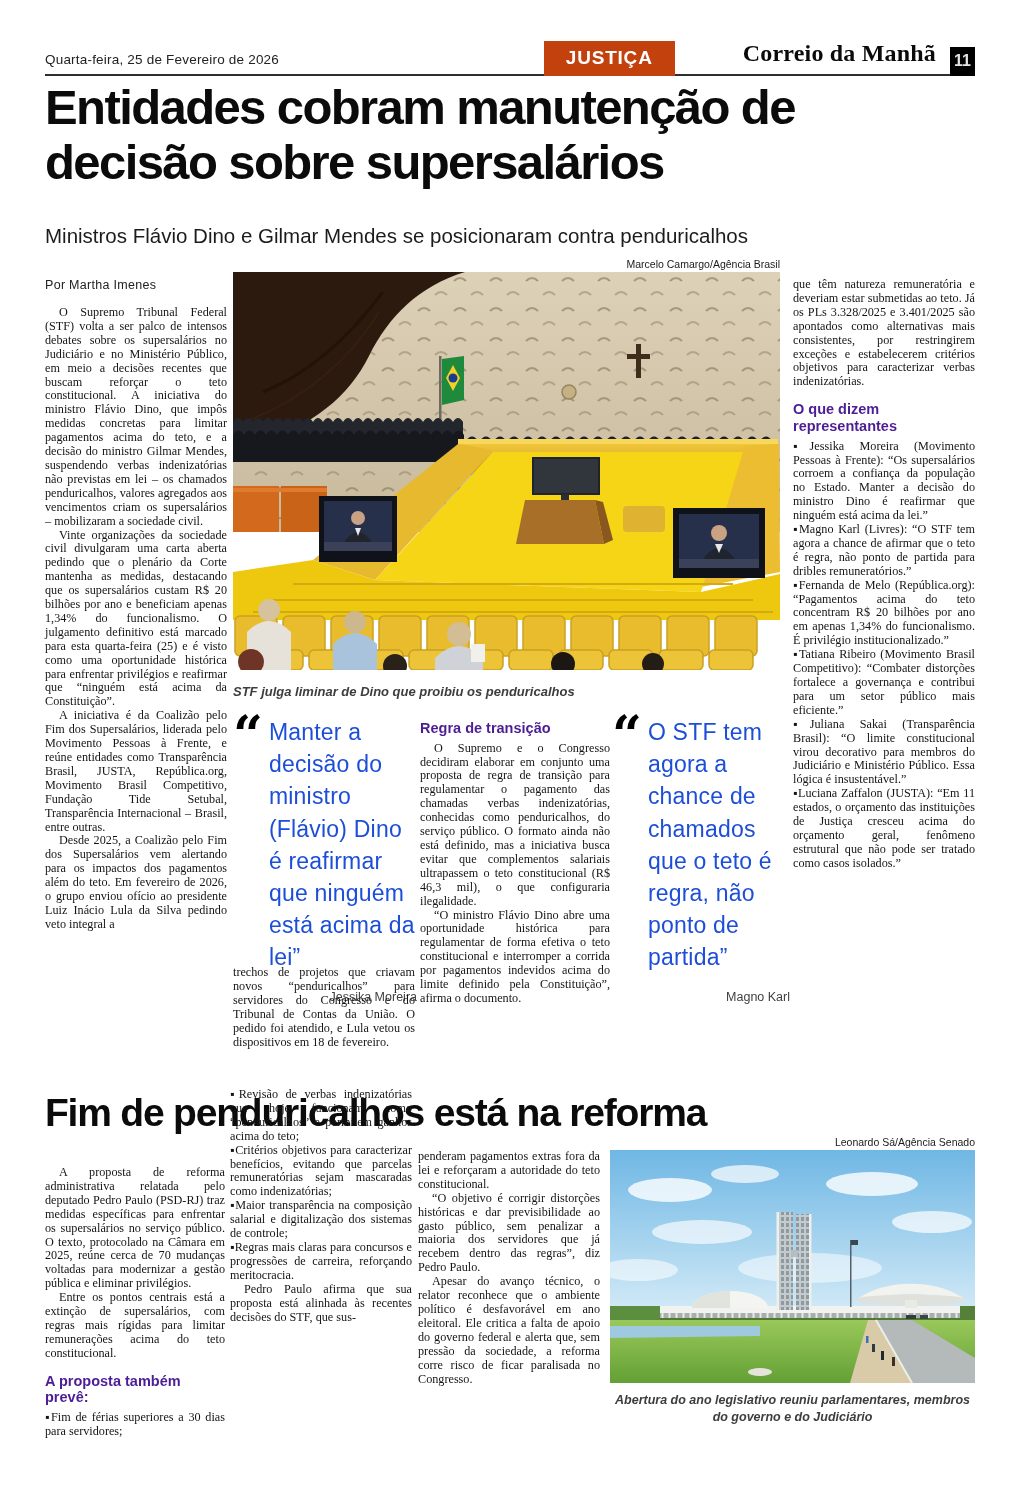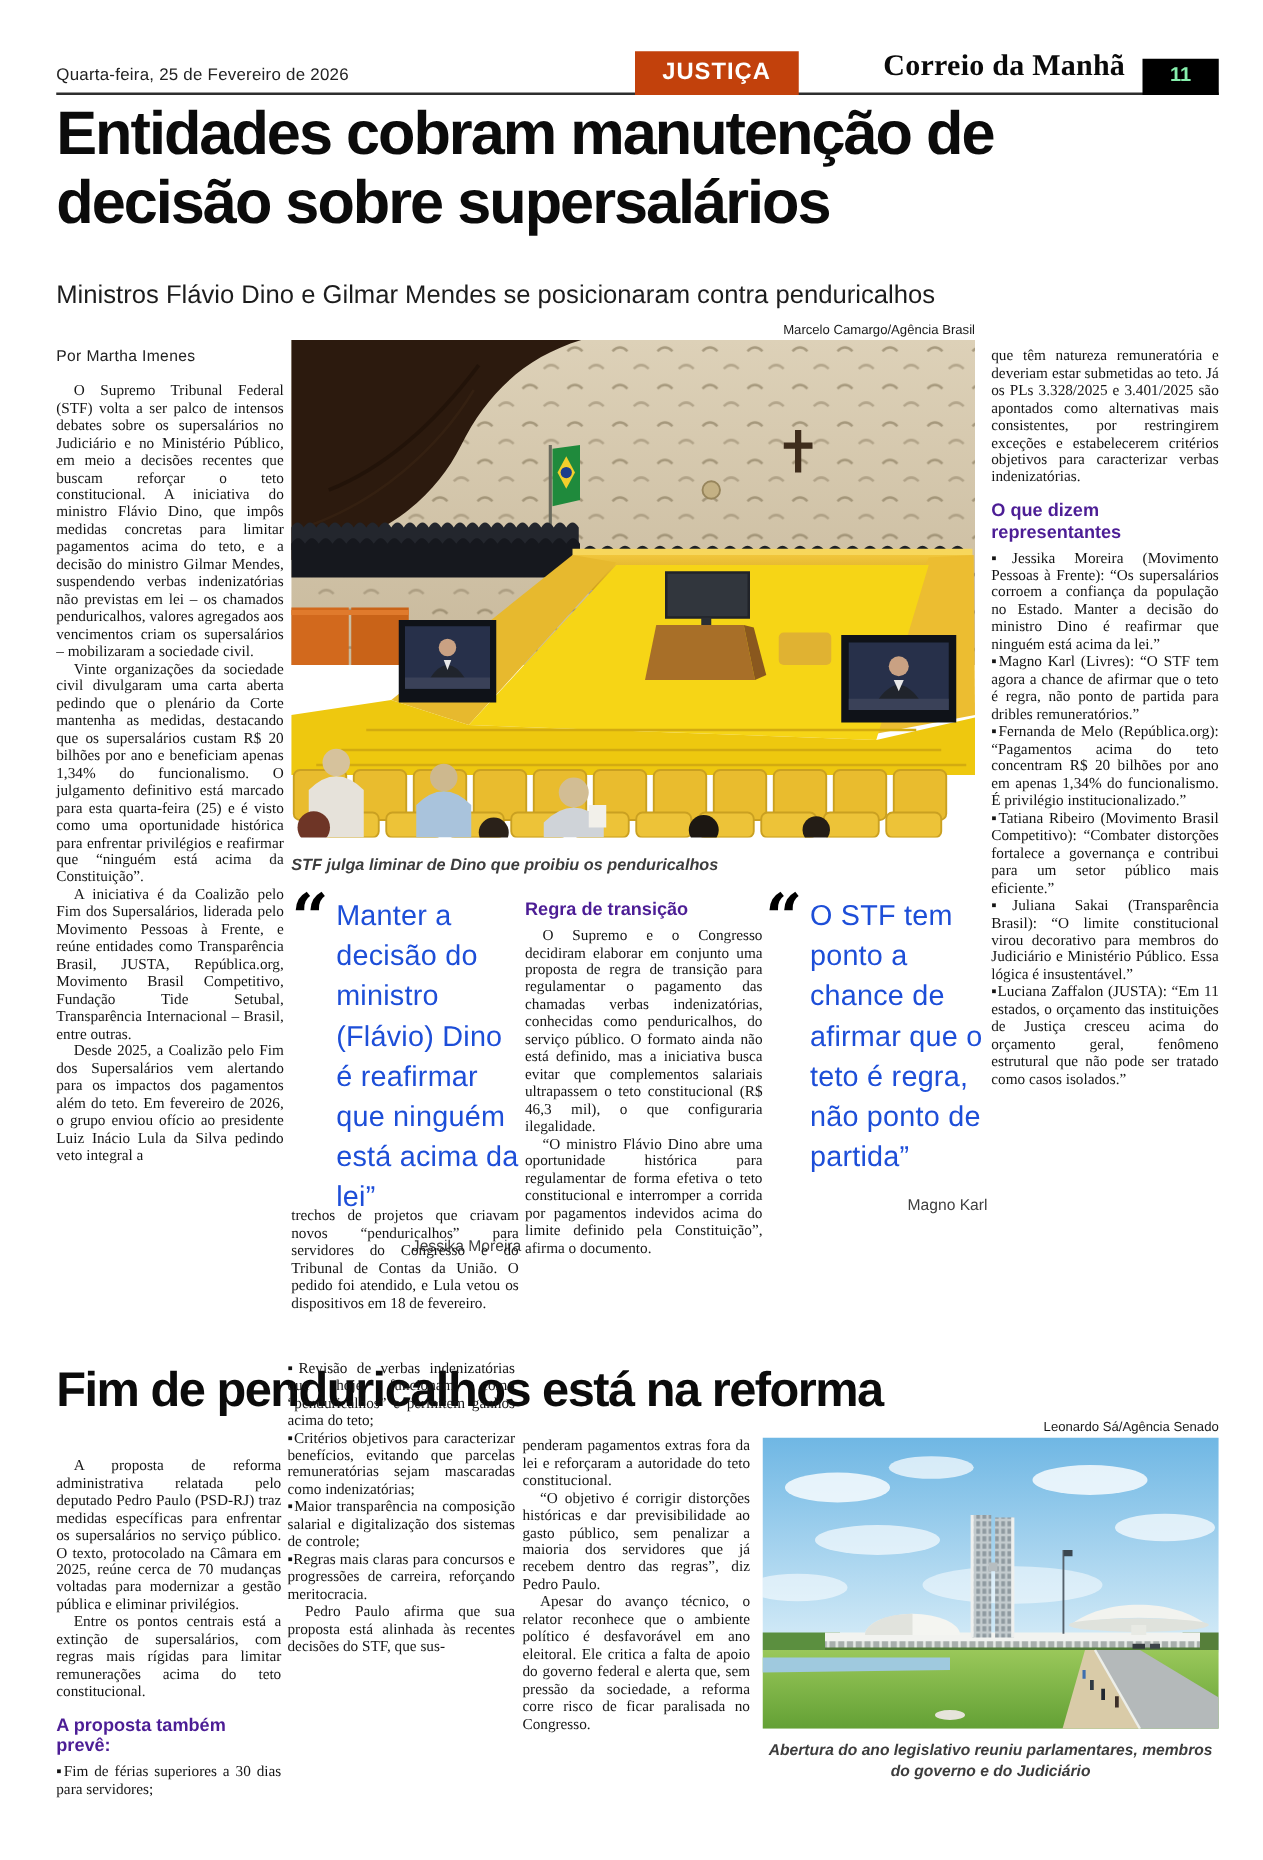--- a/index.html
+++ b/index.html
@@ -6,21 +6,21 @@
   .page{position:relative;width:1010px;height:1488px;background:#fff;overflow:hidden;
         font-family:"Liberation Sans",sans-serif;color:#111;}
   
   .topbar{position:absolute;left:45px;top:40px;width:930px;display:flex;align-items:flex-end;
           border-bottom:2px solid #2e2e2e;padding-bottom:7px;}
   .date{flex:1;font-size:13.5px;color:#222;letter-spacing:.2px;}
   .badge{background:#c2410c;color:#fff;font-weight:700;font-size:19px;letter-spacing:.8px;
          padding:6px 22px 7px;margin-bottom:-9px;}
   .masthead{font-family:"Liberation Serif",serif;font-weight:700;font-size:24px;color:#0a0a0a;
             margin-left:68px;margin-right:14px;letter-spacing:.2px;}
-  .pagenum{background:#000;color:#86efac;font-weight:700;font-size:16px;padding:5px 22px 6px;margin-bottom:-9px;}
+  .pagenum{background:#000;color:#e5e5e5;font-weight:700;font-size:16px;padding:5px 4px 6px;margin-bottom:-9px;}
   
   .headline{position:absolute;left:45px;top:80px;width:910px;margin:0;
             font-size:49px;line-height:1.12;font-weight:700;letter-spacing:-1.6px;color:#0b0b0b;}
   .subhead{position:absolute;left:45px;top:224px;width:910px;font-size:20.5px;color:#1c1c1c;}
   .headline2{position:absolute;left:45px;top:1093px;width:860px;margin:0;
              font-size:39px;line-height:1.05;font-weight:700;letter-spacing:-1.2px;color:#0b0b0b;}
   
   .credit{position:absolute;font-size:10.5px;color:#1a1a1a;text-align:right;}
   .credit-main{left:233px;top:258px;width:547px;}
   .credit-2{left:610px;top:1136px;width:365px;}
@@ -228,21 +228,21 @@
     <div class="col-head">Regra de transição</div>
     <div>
         <p>O Supremo e o Congresso decidiram elaborar em conjunto uma proposta de regra de transição para regulamentar o pagamento das chamadas verbas indenizatórias, conhecidas como penduricalhos, do serviço público. O formato ainda não está definido, mas a iniciativa busca evitar que complementos salariais ultrapassem o teto constitucional (R$ 46,3 mil), o que configuraria ilegalidade.</p>
         <p>“O ministro Flávio Dino abre uma oportunidade histórica para regulamentar de forma efetiva o teto constitucional e interromper a corrida por pagamentos indevidos acima do limite definido pela Constituição”, afirma o documento.</p>
       </div>
   </div>
 
   <div class="pq q2">
     <span class="pq-mark">“</span>
     <div class="pq-body">
-      <div class="pq-text">O STF tem ponto a chance de afirmar que o teto é regra, não ponto de partida”</div>
+      <div class="pq-text">O STF tem agora a chance de chamados que o teto é regra, não ponto de partida”</div>
       <div class="pq-attr">Magno Karl</div>
     </div>
   </div>
 
 
   <div class="col c-right serif">
     <div class="ind cont">
         <p>que têm natureza remuneratória e deveriam estar submetidas ao teto. Já os PLs 3.328/2025 e 3.401/2025 são apontados como alternativas mais consistentes, por restringirem exceções e estabelecerem critérios objetivos para caracterizar verbas indenizatórias.</p>
       </div>
     <div class="col-head mt">O que dizem representantes</div>

